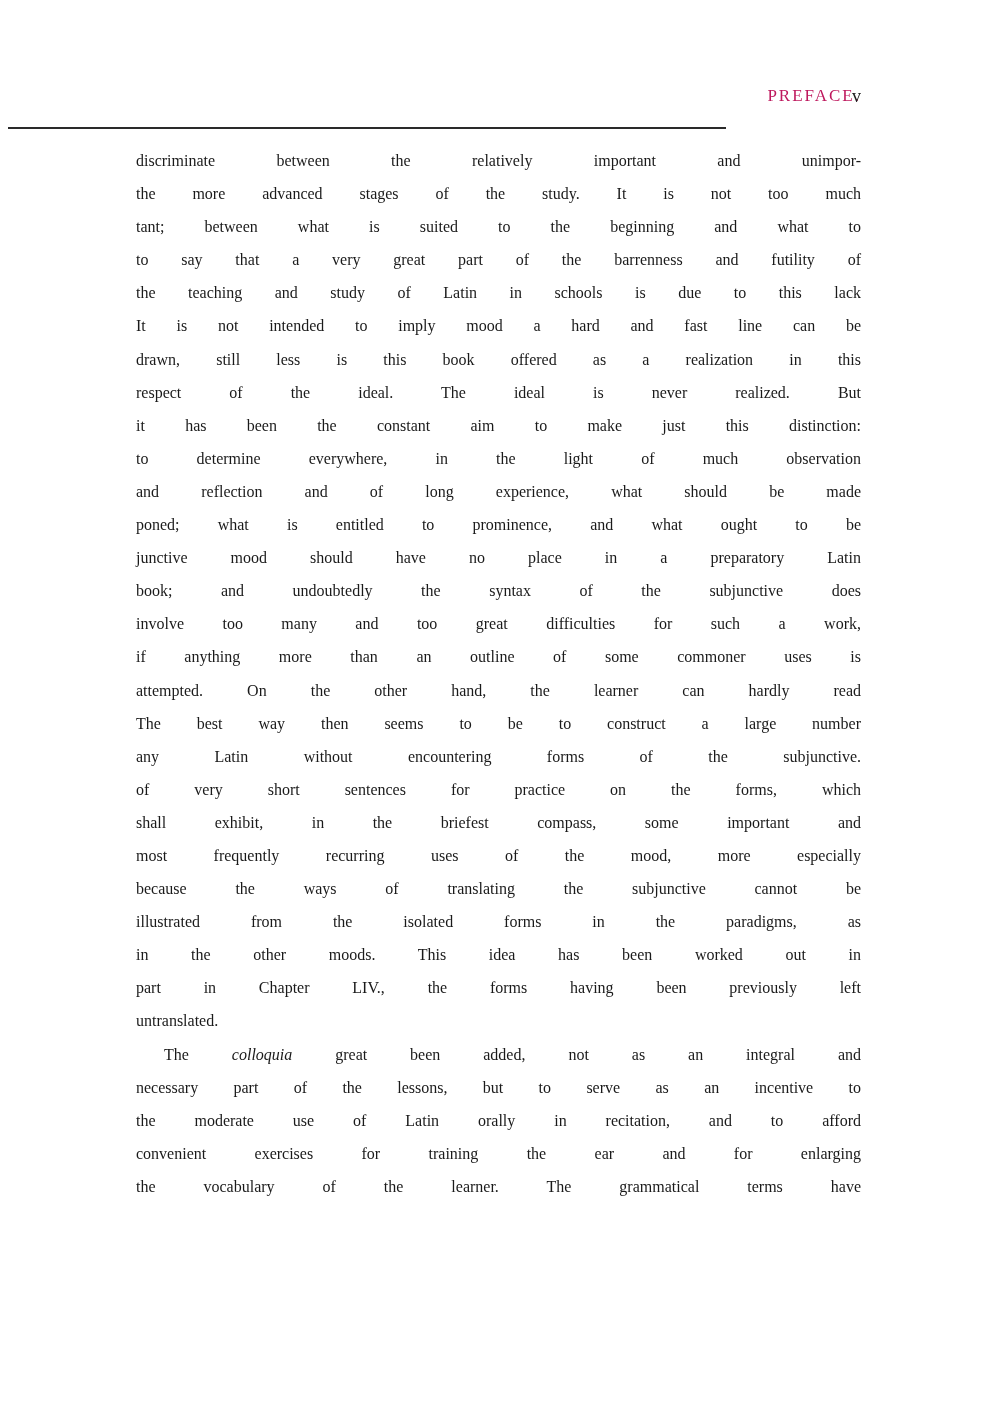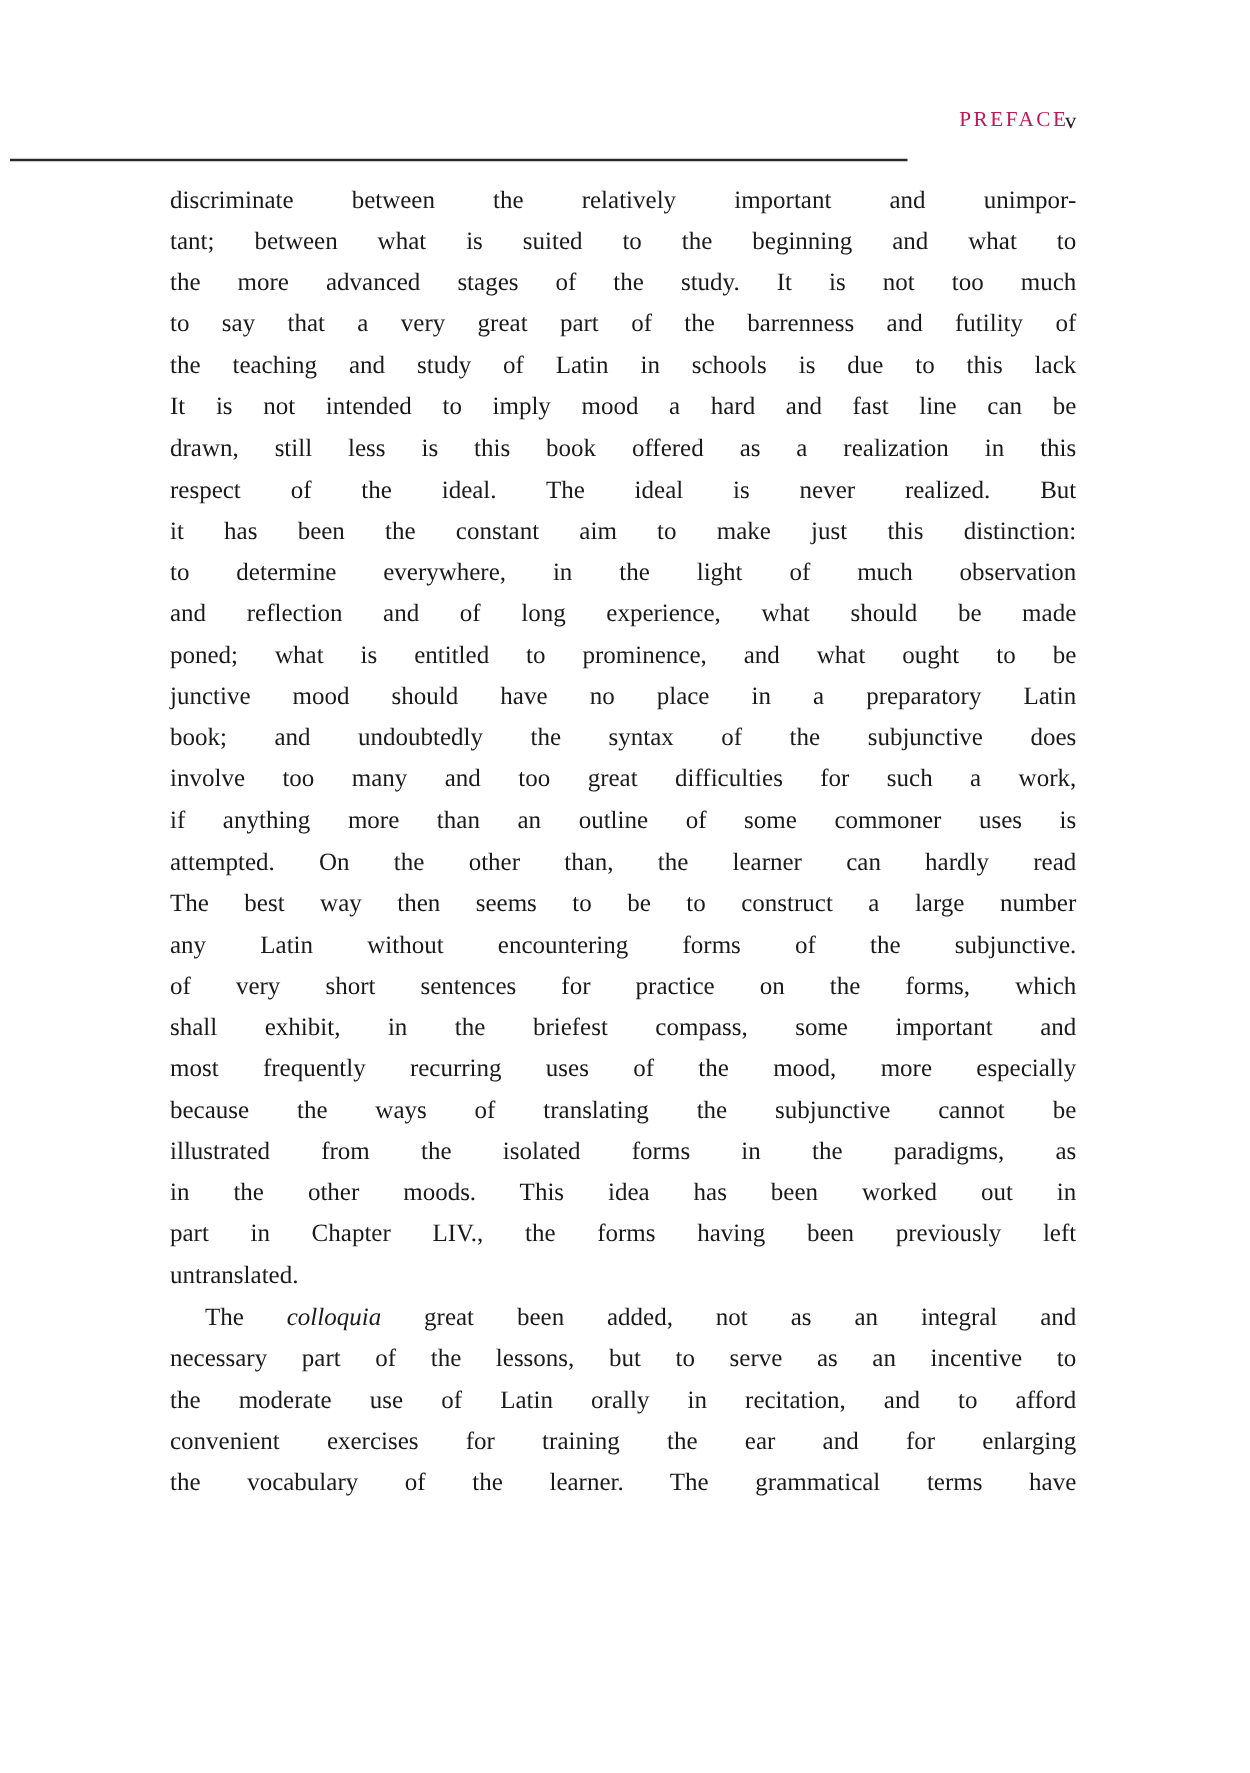--- a/index.html
+++ b/index.html
@@ -53,21 +53,21 @@
     .body-text {
       position: absolute;
       top: 144px;
       left: 0;
       width: 725px;
     }
     .line {
       display: block;
       height: 33.1px;
       line-height: 33.1px;
-      font-size: 20px;
+      font-size: 16px;
       text-align: justify;
       text-align-last: justify;
       white-space: nowrap;
       overflow: visible;
     }
     .line.last {
       text-align-last: left;
     }
     .line.indent {
       padding-left: 28px;
@@ -85,36 +85,36 @@
     <span class="page-number">v</span>
   </div>
 </div>
 
 <div class="rule"></div>
 
 <div class="page" style="top:0;">
   <div class="body-text">
     <div>
       <span class="line" style="white-space: normal;">discriminate between the relatively important and unimpor-</span>
+      <span class="line" style="white-space: normal;">the more advanced stages of the study.  It is not too much</span>
       <span class="line" style="white-space: normal;">tant; between what is suited to the beginning and what to</span>
-      <span class="line" style="white-space: normal;">the more advanced stages of the study.  It is not too much</span>
       <span class="line" style="white-space: normal;">to say that a very great part of the barrenness and futility of</span>
       <span class="line" style="white-space: normal;">the teaching and study of Latin in schools is due to this lack</span>
       <span class="line" style="white-space: normal;">It is not intended to imply mood a hard and fast line can be</span>
       <span class="line" style="white-space: normal;">drawn, still less is this book offered as a realization in this</span>
       <span class="line" style="white-space: normal;">respect of the ideal.  The ideal is never realized.  But</span>
       <span class="line" style="white-space: normal;">it has been the constant aim to make just this distinction:</span>
       <span class="line" style="white-space: normal;">to determine everywhere, in the light of much observation</span>
       <span class="line" style="white-space: normal;">and reflection and of long experience, what should be made</span>
       <span class="line" style="white-space: normal;">poned; what is entitled to prominence, and what ought to be</span>
       <span class="line" style="white-space: normal;">junctive mood should have no place in a preparatory Latin</span>
       <span class="line" style="white-space: normal;">book; and undoubtedly the syntax of the subjunctive does</span>
       <span class="line" style="white-space: normal;">involve too many and too great difficulties for such a work,</span>
       <span class="line" style="white-space: normal;">if anything more than an outline of some commoner uses is</span>
-      <span class="line" style="white-space: normal;">attempted.  On the other than, the learner can hardly read</span>
+      <span class="line" style="white-space: normal;">attempted.  On the other hand, the learner can hardly read</span>
       <span class="line" style="white-space: normal;">The best way then seems to be to construct a large number</span>
       <span class="line" style="white-space: normal;">any Latin without encountering forms of the subjunctive.</span>
       <span class="line" style="white-space: normal;">of very short sentences for practice on the forms, which</span>
       <span class="line" style="white-space: normal;">shall exhibit, in the briefest compass, some important and</span>
       <span class="line" style="white-space: normal;">most frequently recurring uses of the mood, more especially</span>
       <span class="line" style="white-space: normal;">because the ways of translating the subjunctive cannot be</span>
       <span class="line" style="white-space: normal;">illustrated from the isolated forms in the paradigms, as</span>
       <span class="line" style="white-space: normal;">in the other moods.  This idea has been worked out in</span>
       <span class="line" style="white-space: normal;">part in Chapter LIV., the forms having been previously left</span>
       <span class="line last">untranslated.</span>

